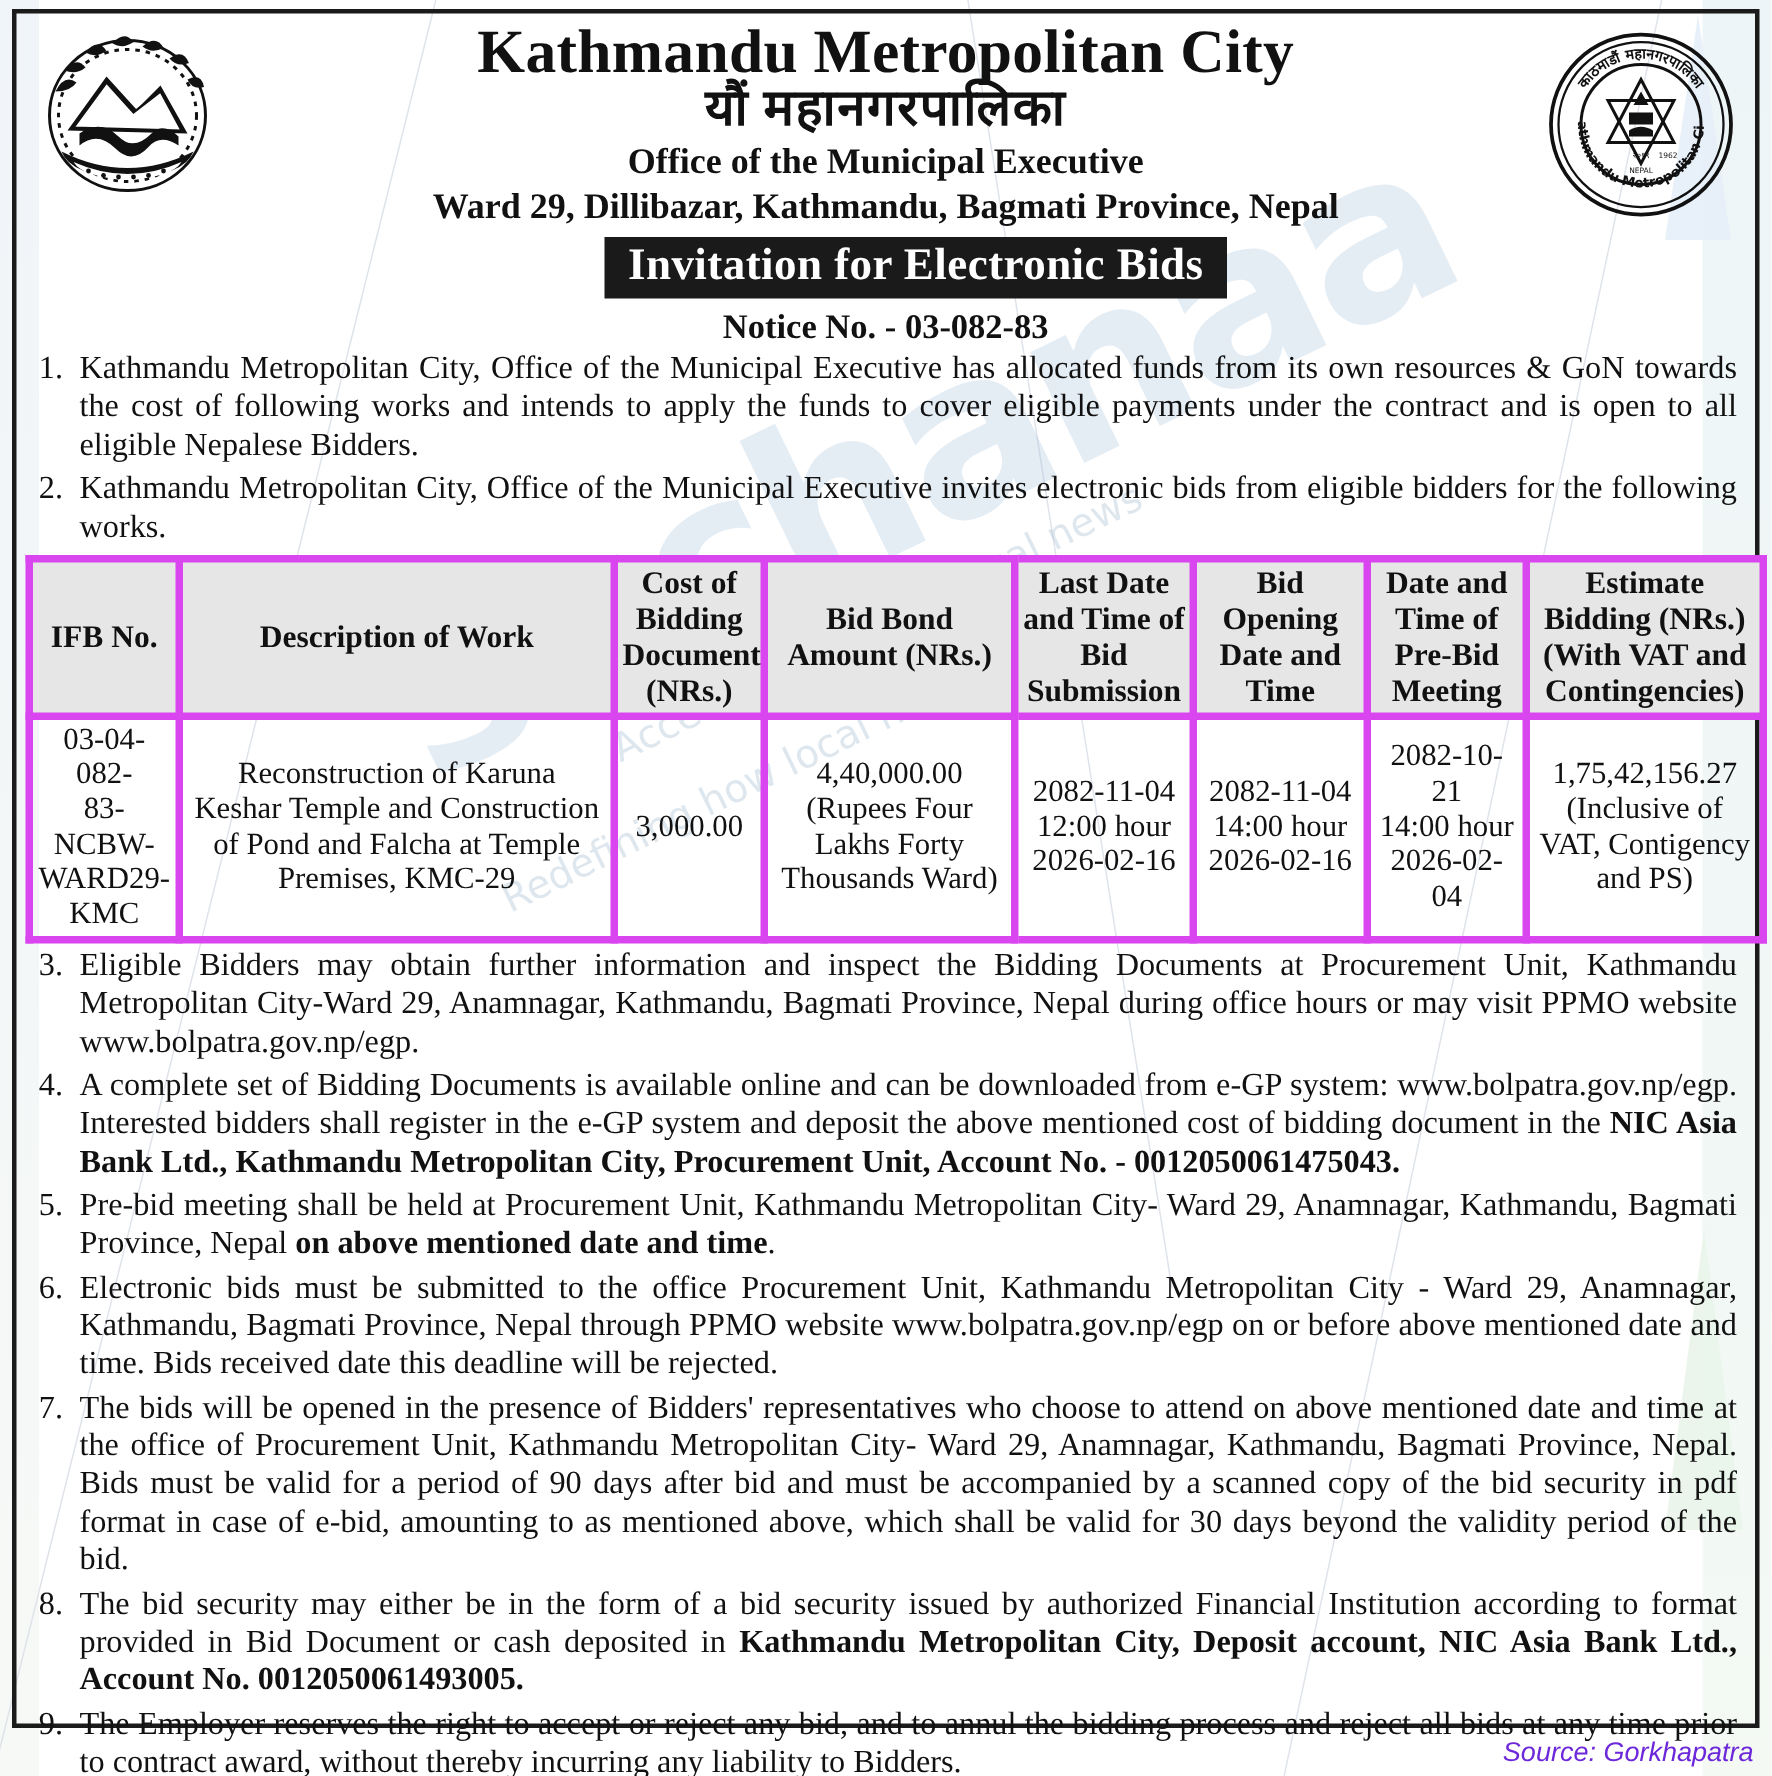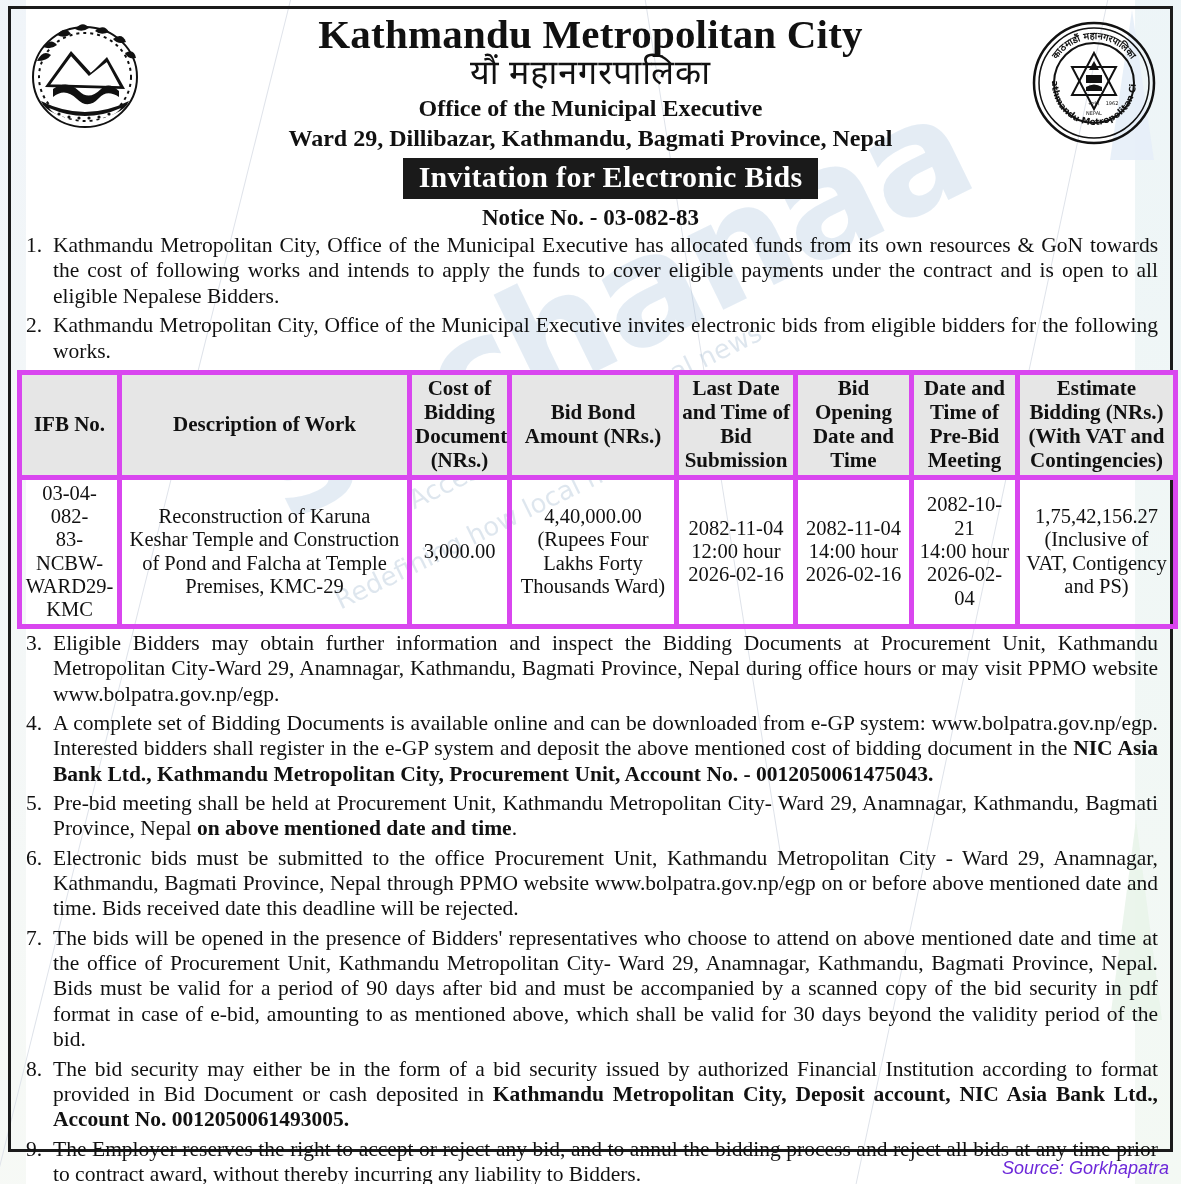--- a/index.html
+++ b/index.html
@@ -116,21 +116,21 @@
   }
   .title-main {
     font-family: "Liberation Serif", serif;
     font-size: 41px;
     font-weight: 700;
     line-height: 1.04;
     letter-spacing: .2px;
   }
   .title-nep {
     font-size: 34px;
-    font-weight: 400;
+    font-weight: 700;
     line-height: 1.1;
     margin-top: -2px;
     letter-spacing: 1px;
   }
   .title-sub1 {
     font-size: 24px;
     font-weight: 700;
     line-height: 1.25;
     margin-top: 2px;
   }

